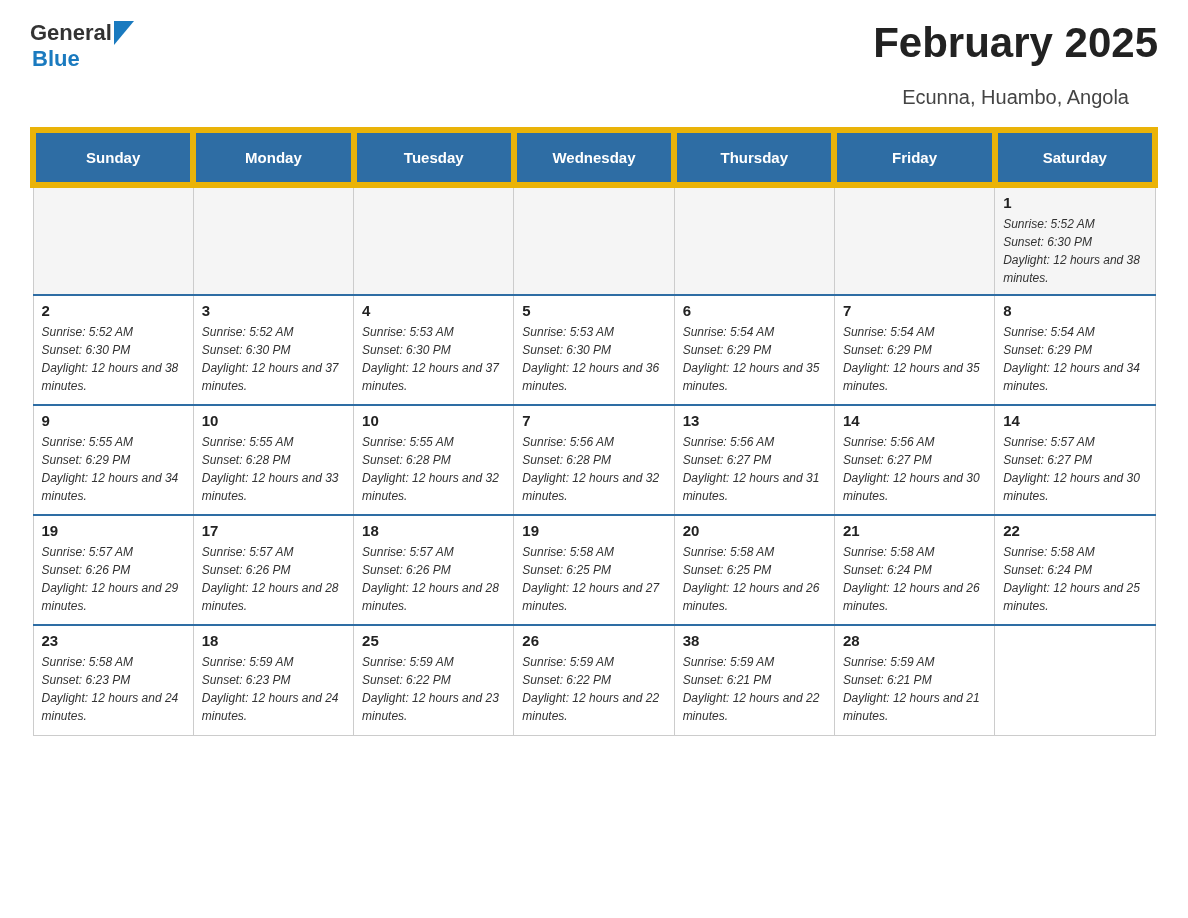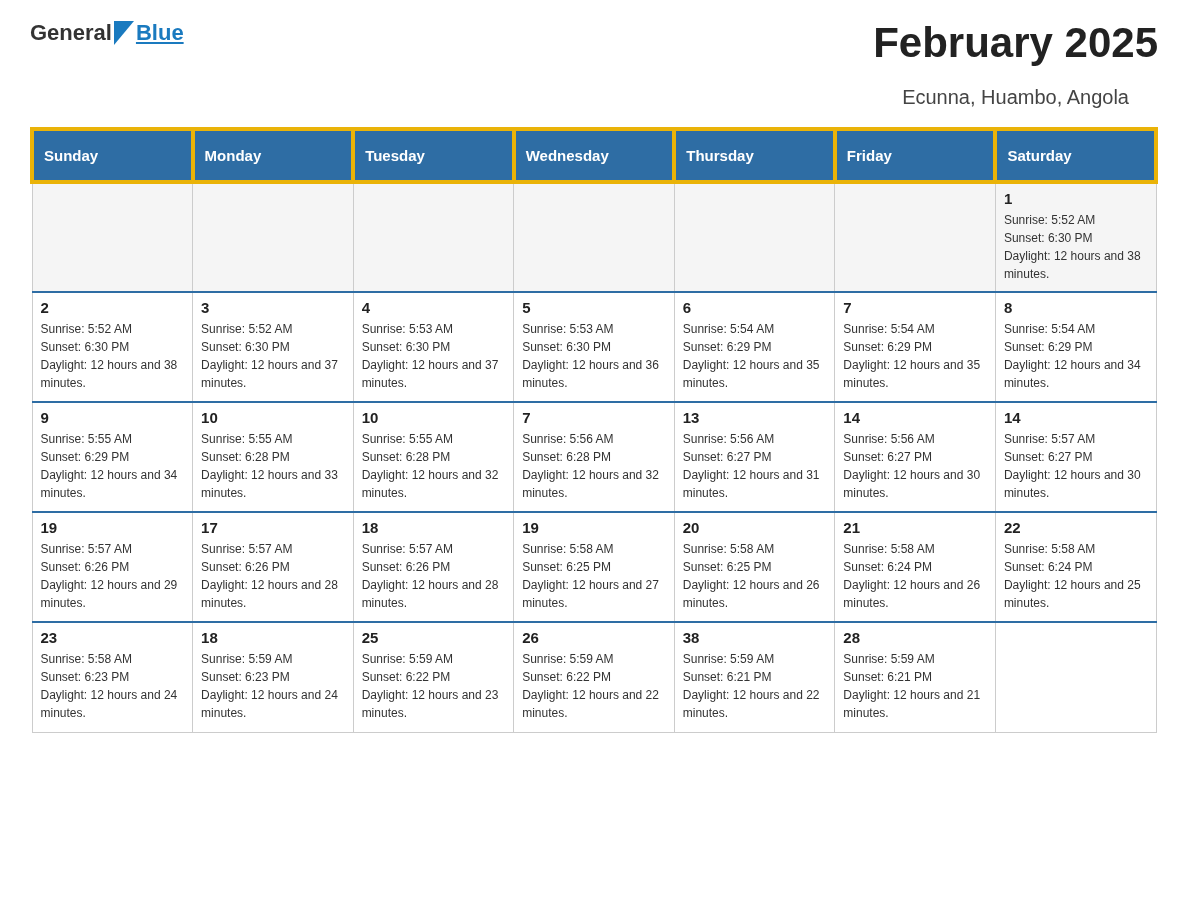--- a/index.html
+++ b/index.html
@@ -22,25 +22,24 @@
     }
     .logo-text-general {
       font-size: 22px;
       font-weight: bold;
       color: #333;
     }
     .logo-text-blue {
       font-size: 22px;
       font-weight: bold;
       color: #1a7abf;
-      text-decoration: underline;
     }
     .logo-container {
       display: flex;
-      flex-direction: row;
+      flex-direction: column;
     }
     .logo-row1 { display: flex; align-items: center; }
     .logo-row2 { display: flex; align-items: center; padding-left: 2px; }
 
     .title-block {
       text-align: center;
     }
     .calendar-title {
       font-size: 42px;
       font-weight: bold;
@@ -57,22 +56,22 @@
       width: 100%;
       border-collapse: collapse;
       border: 1px solid #aaa;
     }
     .calendar th {
       background-color: #2e6da4;
       color: #fff;
       font-size: 15px;
       font-weight: bold;
       padding: 16px 10px;
-      text-align: left;
-      border: 4px solid #eab308;
+      text-align: center;
+      border: 6px solid #eab308;
     }
     .calendar td {
       vertical-align: top;
       border: 1px solid #ccc;
       padding: 6px 8px;
       width: 14.28%;
       font-size: 12px;
       color: #333;
       background: #fff;
       height: 110px;
@@ -84,20 +83,21 @@
       font-size: 15px;
       font-weight: bold;
       color: #222;
       display: block;
       margin-bottom: 4px;
     }
     .day-info {
       font-size: 12px;
       color: #333;
       line-height: 1.5;
+      font-style: italic;
     }
     .empty-cell {
       background: #f9f9f9;
     }
     .calendar tbody tr td {
       border-top: 2px solid #2e6da4;
     }
     .calendar tbody tr:first-child td {
       border-top: 1px solid #ccc;
     }

